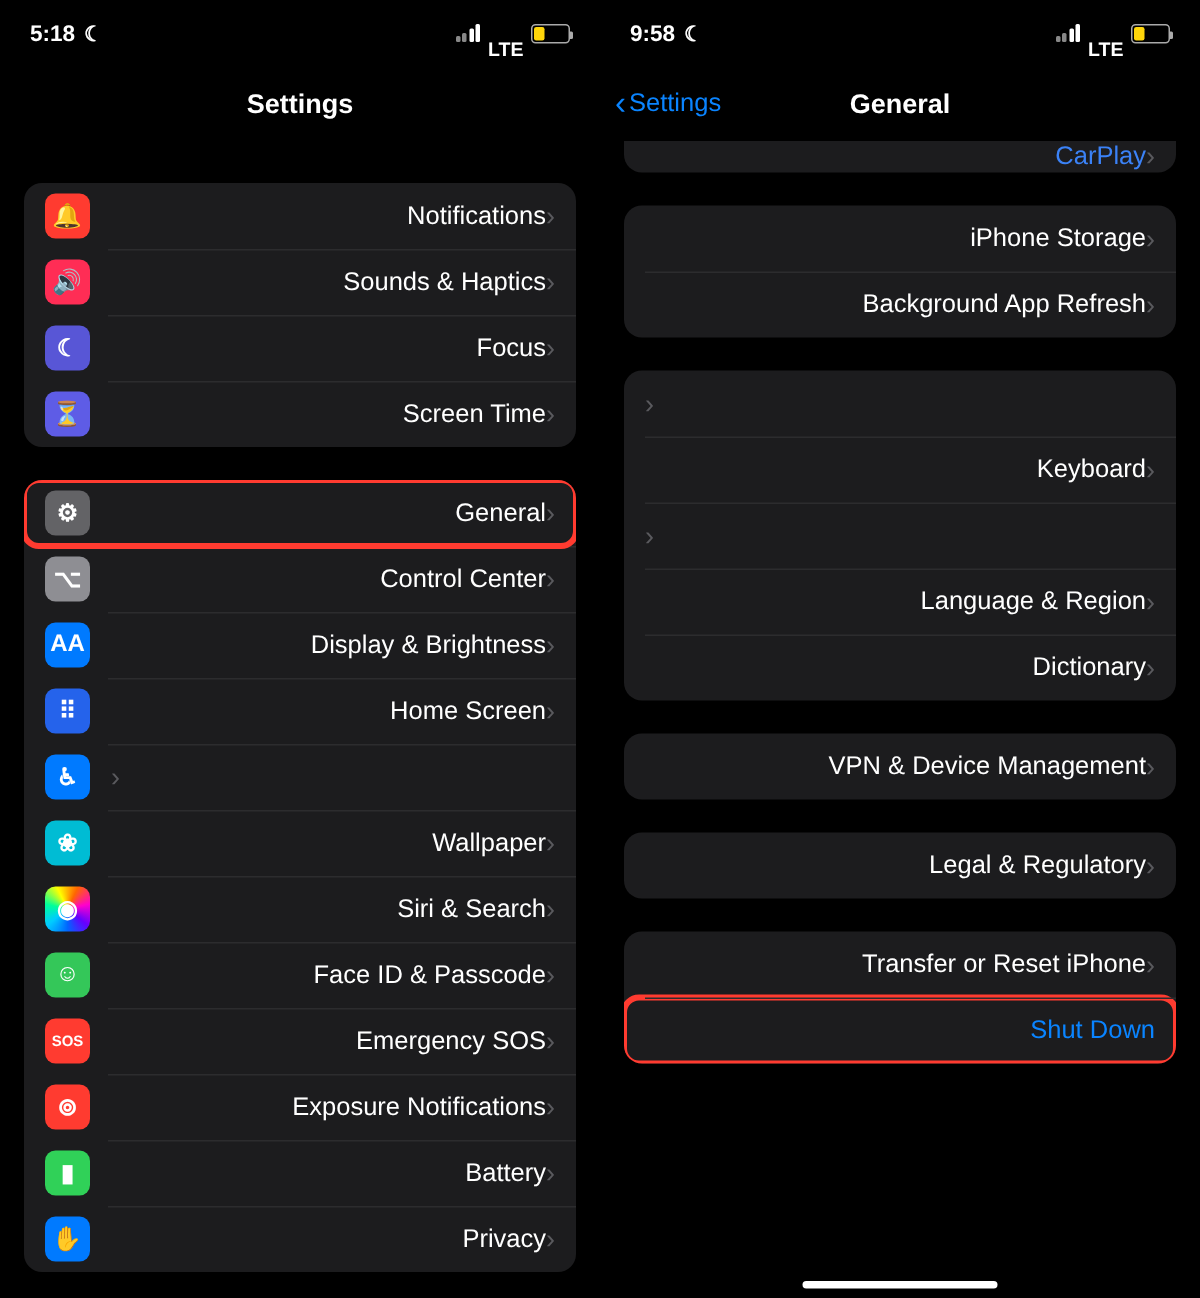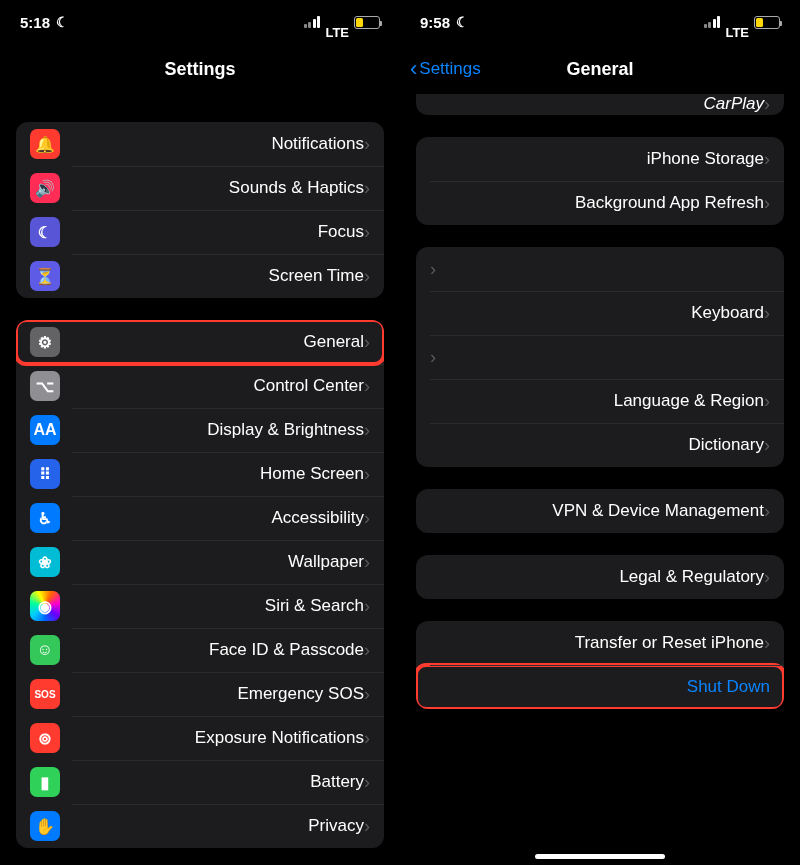--- a/index.html
+++ b/index.html
@@ -196,21 +196,20 @@
           <div class="row-label">Display &amp; Brightness</div>
           <div class="chev">›</div>
         </div>
         <div class="row">
           <div class="app-icon ic-homescreen" style="font-size: 16px; font-weight: 700;">⠿</div>
           <div class="row-label">Home Screen</div>
           <div class="chev">›</div>
         </div>
         <div class="row">
           <div class="app-icon ic-blue" style="font-size: 16px; font-weight: 700;">♿︎</div>
-          <div class="row-label">Accessibility</div>
           <div class="chev">›</div>
         </div>
         <div class="row">
           <div class="app-icon ic-teal" style="font-size: 16px; font-weight: 700;">❀</div>
           <div class="row-label">Wallpaper</div>
           <div class="chev">›</div>
         </div>
         <div class="row">
           <div class="app-icon ic-siri" style="font-size: 16px; font-weight: 700;">◉</div>
           <div class="row-label">Siri &amp; Search</div>
@@ -267,21 +266,21 @@
   <div class="nav-header">
     <div class="nav-back">
       <span class="chev-back">‹</span>
       <span>Settings</span>
     </div>
     <span class="nav-title">General</span>
   </div>
   <div class="right-content" id="right-list">
       <div class="group right partial-top" style="margin-top: 0px;">
         <div class="row no-icon" style="min-height: 20px; align-items: flex-start; padding-top: 0px;">
-          <div class="row-label" style="color: #ffffff; font-style: italic;">CarPlay</div>
+          <div class="row-label" style="color: #3b82f6;">CarPlay</div>
           <div class="chev">›</div>
         </div>
       </div>
       <div class="group right">
         <div class="row no-icon">
           <div class="row-label">iPhone Storage</div>
           <div class="chev">›</div>
         </div>
         <div class="row no-icon">
           <div class="row-label">Background App Refresh</div>

